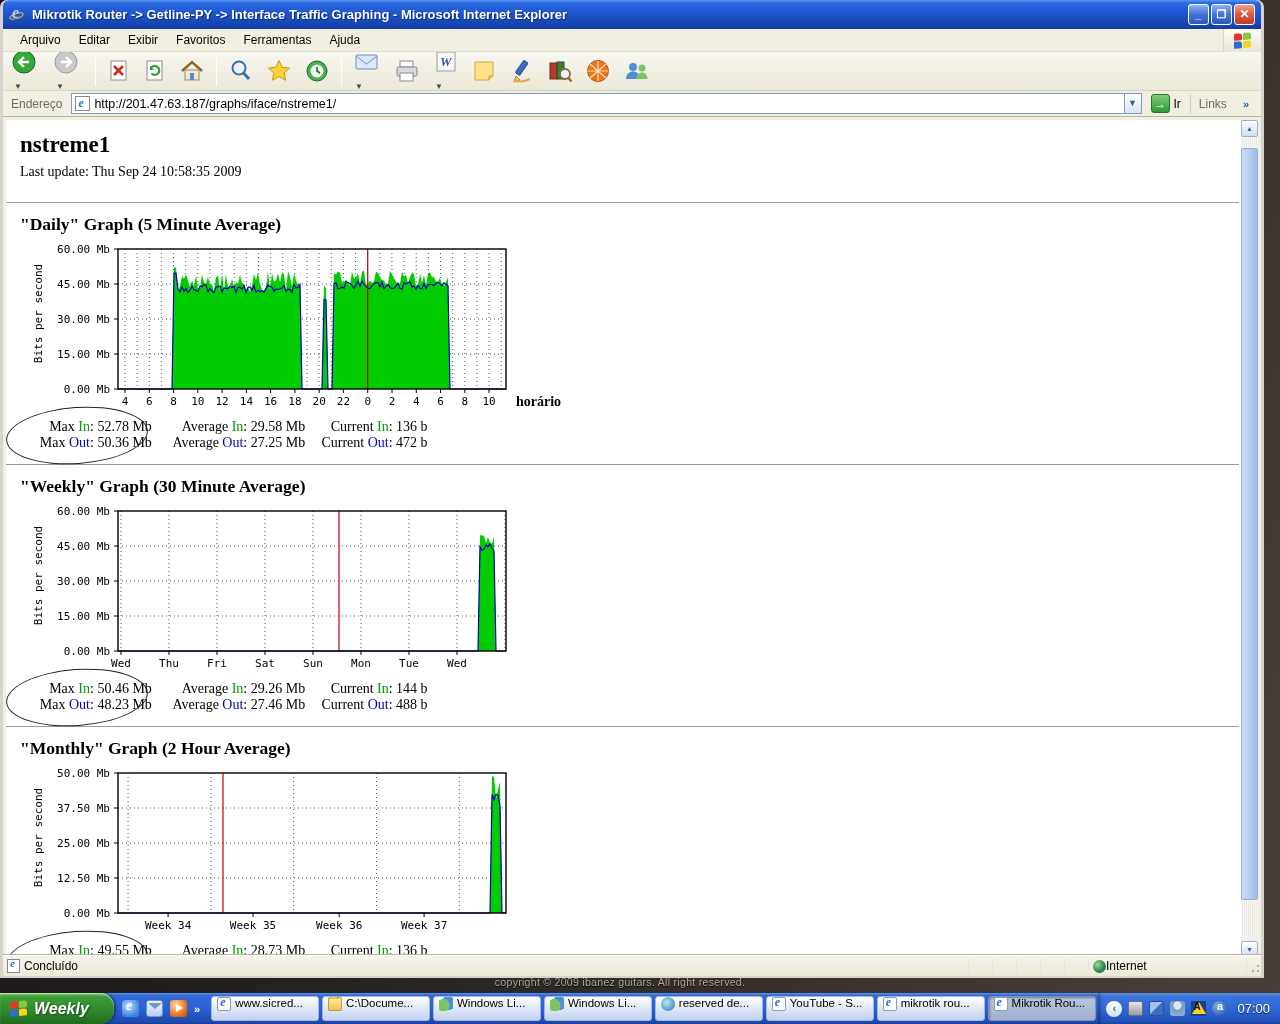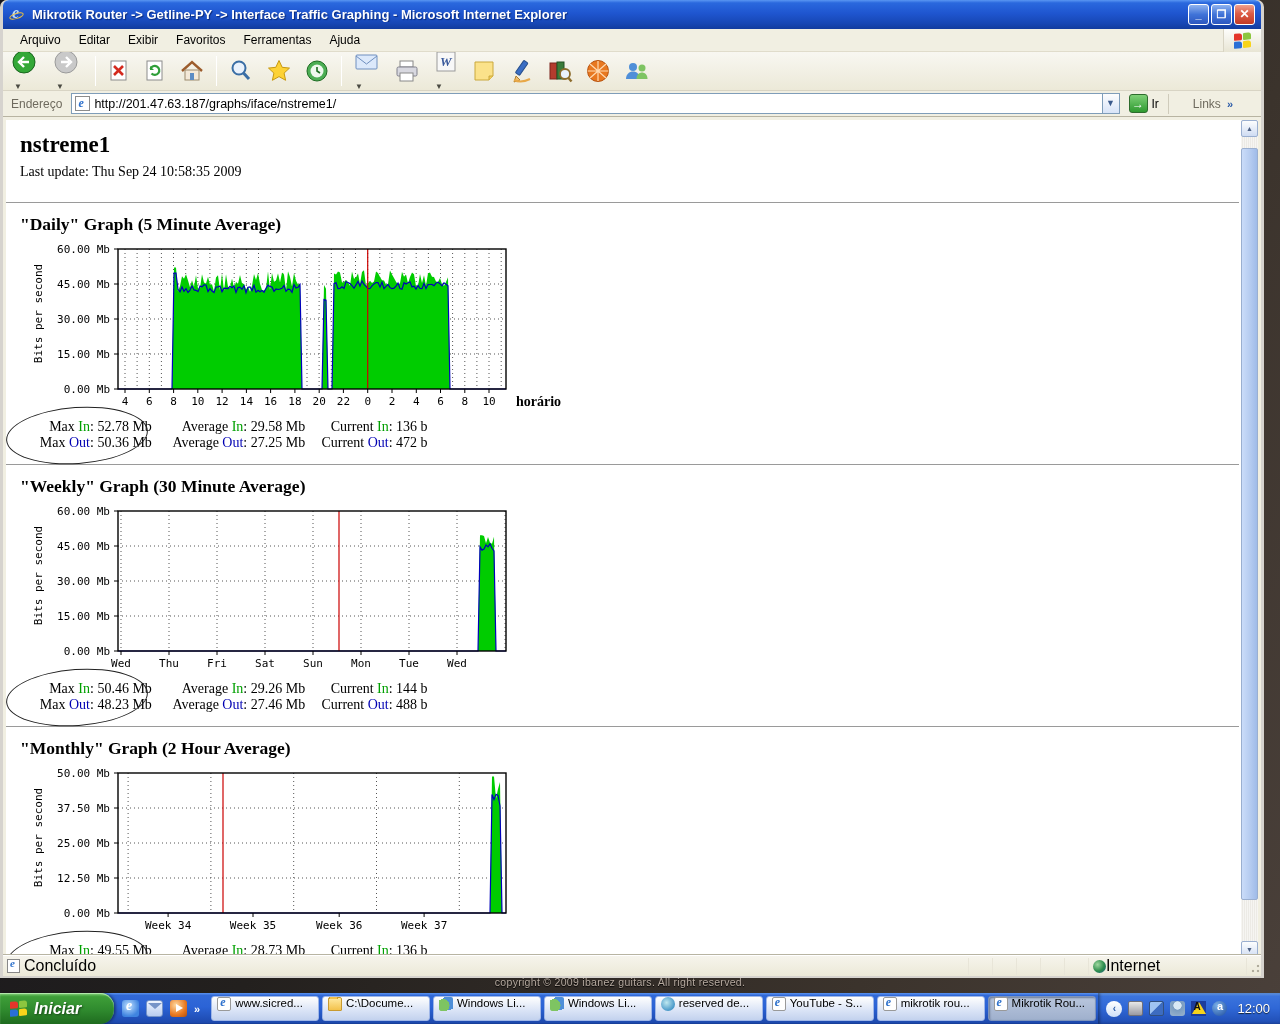--- a/index.html
+++ b/index.html
@@ -47,21 +47,21 @@
   .addr-box { flex:1; height:21px; background:#fff; border:1px solid #7f9db9; display:flex; align-items:center; padding-left:3px; }
   .addr-ico { width:15px; height:15px; position:relative; margin-right:4px; flex:none;}
   .addr-ico .pg { position:absolute; inset:0; background:#fff; border:1px solid #8c8c8c; }
   .addr-ico .e { position:absolute; left:3px; top:0px; color:#2e71cc; font:bold italic 12px "Liberation Serif",serif; }
   .addr-url { font-size:12.5px; color:#000; flex:1; }
   .addr-drop { width:17px; height:19px; background:linear-gradient(180deg,#fdfdfd,#d8e4f8); border-left:1px solid #7f9db9; text-align:center; font-size:9px; color:#3a5a8c; line-height:19px; }
   .go-btn { display:flex; align-items:center; gap:4px; padding:0 4px; }
   .go-sq { width:19px; height:19px; border-radius:3px; border:1px solid #2d6c2d;
     background:linear-gradient(180deg,#7ed077,#2f9a30); color:#fff; font-size:12px; line-height:18px; text-align:center; font-weight:bold;}
   .go-txt { font-size:12px; color:#000; }
-  .links { display:flex; align-items:center; gap:6px; border-left:1px solid #cfcbbb; padding:0 24px; height:20px; }
+  .links { display:flex; align-items:center; gap:16px; border-left:1px solid #cfcbbb; padding:0 8px; height:20px; }
   .links-txt { font-size:12px; color:#6e6a5e; }
   .links-chev { font-size:11px; color:#2a5aa8; font-weight:bold; }
 
   
   .content { position:absolute; left:3px; top:120px; width:1241px; height:838px; background:#fff; overflow:hidden;
     font-family:"Liberation Serif",serif; padding:10px 0 0 14px; }
   .page-h1 { font-size:23px; font-weight:bold; margin:2px 0 6px; }
   .last-update { font-size:14px; margin-bottom:22px; }
   hr.rule { border:none; border-top:1px solid #9a9a9a; border-bottom:1px solid #fff; margin:12px 0 10px -14px; width:1233px; }
   .graph-h2 { font-size:17.5px; font-weight:bold; margin:10px 0 10px; }
@@ -83,21 +83,21 @@
   .scrollbar { position:absolute; right:3px; top:120px; width:17px; height:838px; background:
     repeating-linear-gradient(90deg,#f6f5f2 0 1px,#eceae5 1px 2px); }
   .sb-btn { position:absolute; left:0; width:17px; height:17px; border:1px solid #9aafd0; border-radius:2px;
     background:linear-gradient(180deg,#fdfefe,#cfdcf3); color:#4d6185; font-size:7px; text-align:center; line-height:15px; }
   .sb-up { top:0; } .sb-down { bottom:0; }
   .sb-thumb { position:absolute; left:0; top:28px; width:17px; height:752px; border:1px solid #9aafd0; border-radius:2px;
     background:linear-gradient(90deg,#cadcf9,#b7cdf1 50%,#9fbbe8); }
 
   
   .statusbar { position:absolute; left:0; right:0; bottom:0; height:21px; background:linear-gradient(180deg,#f6f4ec,#ece9d8);
-    border-top:1px solid #fff; box-shadow:0 -1px 0 #b8b4a2; display:flex; align-items:center; font-size:16px; }
+    border-top:1px solid #fff; box-shadow:0 -1px 0 #b8b4a2; display:flex; align-items:center; font-size:12px; }
   .sb-pane { height:17px; border-right:1px groove #e8e5d8; display:flex; align-items:center; padding:0 4px; }
   .sb-main { flex:1; gap:4px; }
   .sb-mini { width:24px; }
   .sb-inet { width:158px; }
   .globe { width:13px; height:13px; border-radius:50%; background:radial-gradient(circle at 35% 35%,#9fd79f,#2c8c4c 55%,#1c5c8c); flex:none;}
   .doc-ico { width:13px; height:14px; background:#fff; border:1px solid #888; position:relative; flex:none;}
   .doc-ico::after { content:"e"; position:absolute; left:2px; top:-3px; color:#2e71cc; font:bold italic 11px "Liberation Serif",serif; }
   .grip { width:14px; height:100%; background:
      radial-gradient(circle at 11px 15px,#b0ac9c 1.2px,transparent 1.6px),
      radial-gradient(circle at 11px 10px,#b0ac9c 1.2px,transparent 1.6px),
@@ -572,21 +572,21 @@
   </div>
 
   <div class="taskbar">
     <div class="start-btn">
       <span class="xp-flag">
           <i></i>
           <i></i>
           <i></i>
           <i></i>
         </span>
-      <span class="start-txt">Iniciar</span>
+      <span class="start-txt">Weekly</span>
     </div>
     <div class="ql">
       <span class="ql-ico ql-ie"></span>
       <span class="ql-ico ql-mail"></span>
       <span class="ql-ico ql-wmp"></span>
       <span class="ql-chev">»</span>
     </div>
     <div class="tasks" id="tasks">
         <div class="task-btn">
      <span class="t-ico t-ie"></span>
@@ -621,17 +621,17 @@
      <span>Mikrotik Rou...</span>
    </div>
       </div>
     <div class="tray">
       <span class="tray-chev">‹</span>
       <span class="tray-ico ti-print"></span>
       <span class="tray-ico ti-net"></span>
       <span class="tray-ico ti-user"></span>
       <span class="tray-ico ti-warn"></span>
       <span class="tray-ico ti-av"></span>
-      <span class="clock">12:00</span>
+      <span class="clock">07:00</span>
     </div>
   </div>
 
 </div>
 
 </body></html>

